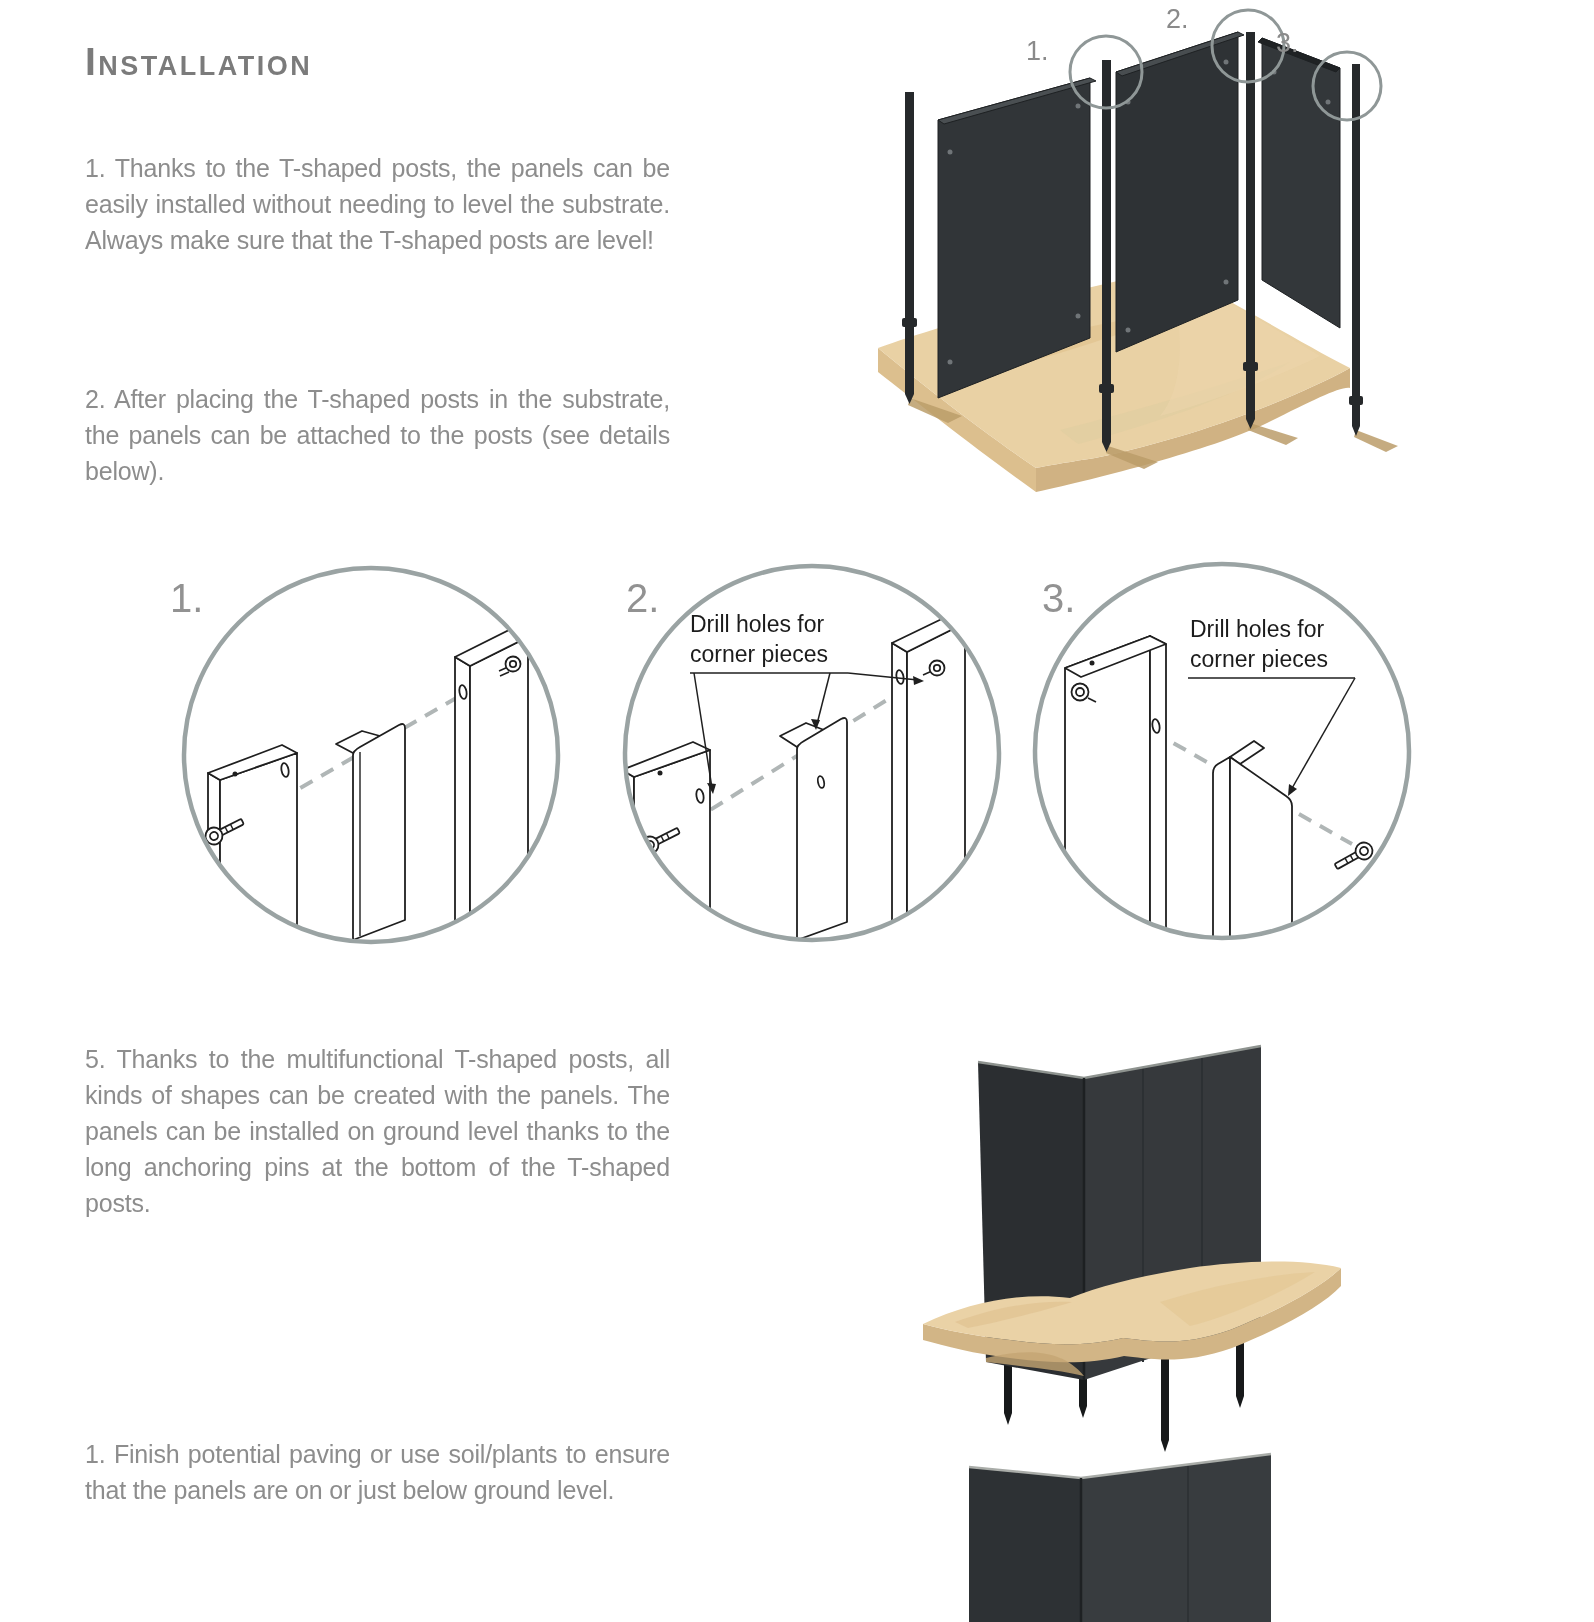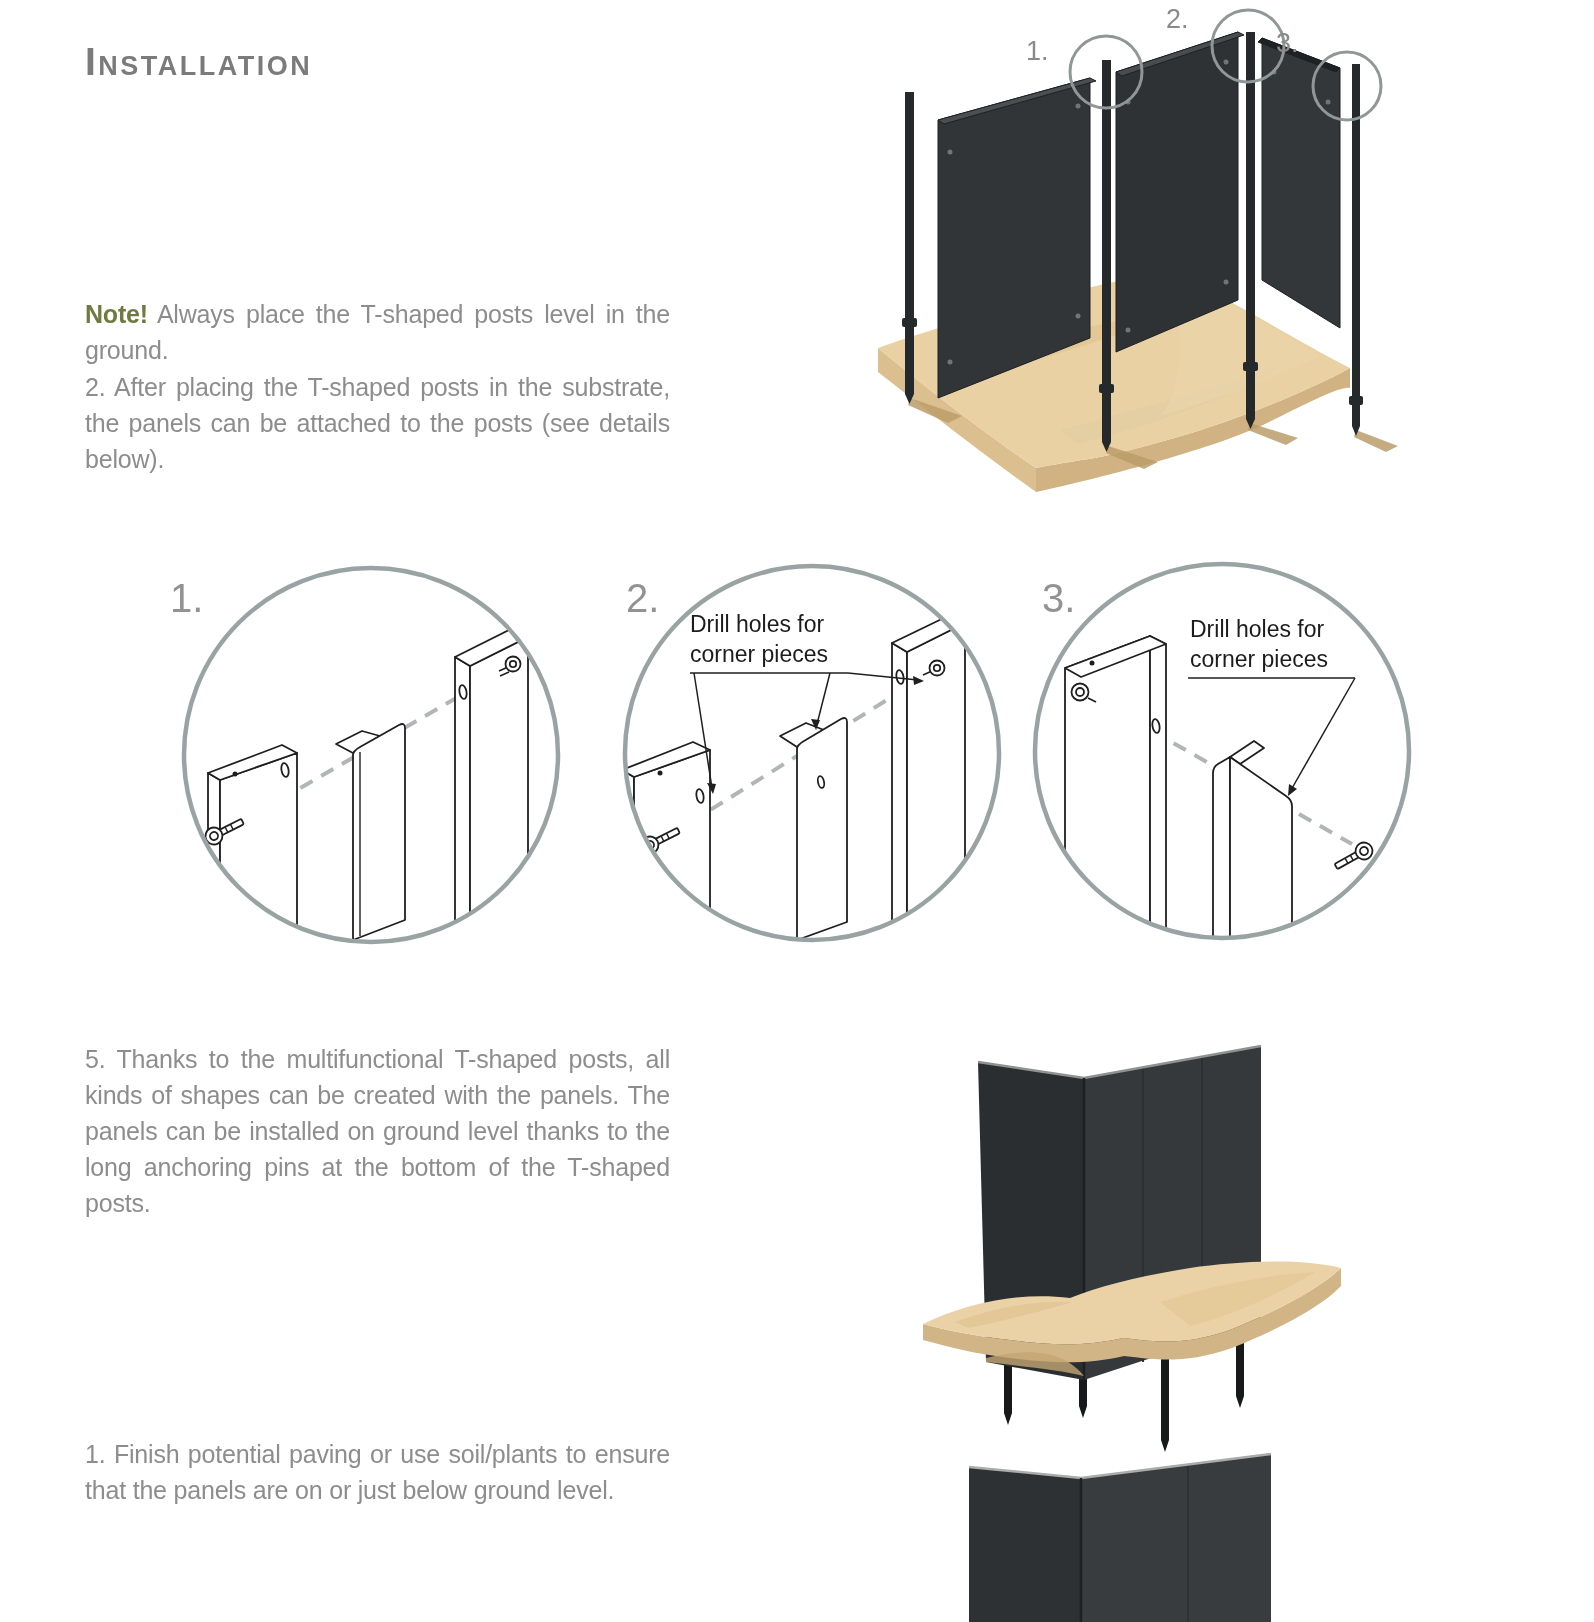--- a/index.html
+++ b/index.html
@@ -14,21 +14,21 @@
   }
   .heading::first-letter{font-size:39px;}
   .para{
     position:absolute;left:85px;width:585px;
     font-size:25px;line-height:36px;letter-spacing:-0.2px;
     color:#8d8d8d;text-align:justify;
   }
   .para.last-left{text-align-last:left;}
   #p1{top:150px;}
   #pnote{top:296px;}
-  #p2{top:369px;}
+  #p2{top:381px;}
   #p3{top:1041px;}
   #p4{top:1436px;}
   .note-label{font-weight:bold;color:#6e7a40;margin-right:9px;}
   .fig{position:absolute;}
   #figA{left:850px;top:0px;}
   #c1{left:150px;top:540px;}
   #c2{left:590px;top:540px;}
   #c3{left:1000px;top:540px;}
   #figC{left:860px;top:950px;}
   #figD{left:900px;top:1445px;}
@@ -43,24 +43,22 @@
   .holedot{fill:#1f1f1f;stroke:none;}
   .bigcircle{fill:none;stroke:#9aa3a3;stroke-width:4.5;}
 </style>
 </head>
 <body>
 
 <div id="page">
 
   <div class="heading">Installation</div>
 
-
-  <div class="para last-left" id="pnote">
-    <span class="note-label">Note!</span><span>Always place the T-shaped posts level in the ground.</span>
-  </div>
+  <div class="para last-left" id="p1">1. Thanks to the T-shaped posts, the panels can be easily installed without needing to level the substrate. Always make sure that the T-shaped posts are level!</div>
+
 
   <div class="para last-left" id="p2">2. After placing the T-shaped posts in the substrate, the panels can be attached to the posts (see details below).</div>
   <div class="para last-left" id="p3">5. Thanks to the multifunctional T-shaped posts, all kinds of shapes can be created with the panels. The panels can be installed on ground level thanks to the long anchoring pins at the bottom of the T-shaped posts.</div>
   <div class="para last-left" id="p4">1. Finish potential paving or use soil/plants to ensure that the panels are on or just below ground level.</div>
 
   <svg id="figA" class="fig" width="560" height="540" viewBox="0 0 560 540">
     <g>
       <path d="M28,348 L28,372 C64,400 130,452 186,492 L186,468 C130,430 64,378 28,348 Z" fill="#dcbf8e"></path>
       <path d="M186,468 L186,492 C250,478 360,450 415,424 C460,402 490,386 500,388 L500,368 C445,398 350,436 245,458 C212,463 196,466 186,468 Z" fill="#d0b283"></path>
       <path d="M28,348 C100,322 220,290 318,270 C372,294 445,340 500,368 C445,398 350,436 245,458 C212,463 196,466 186,468 C130,430 64,378 28,348 Z" fill="#e9d1a4"></path>

